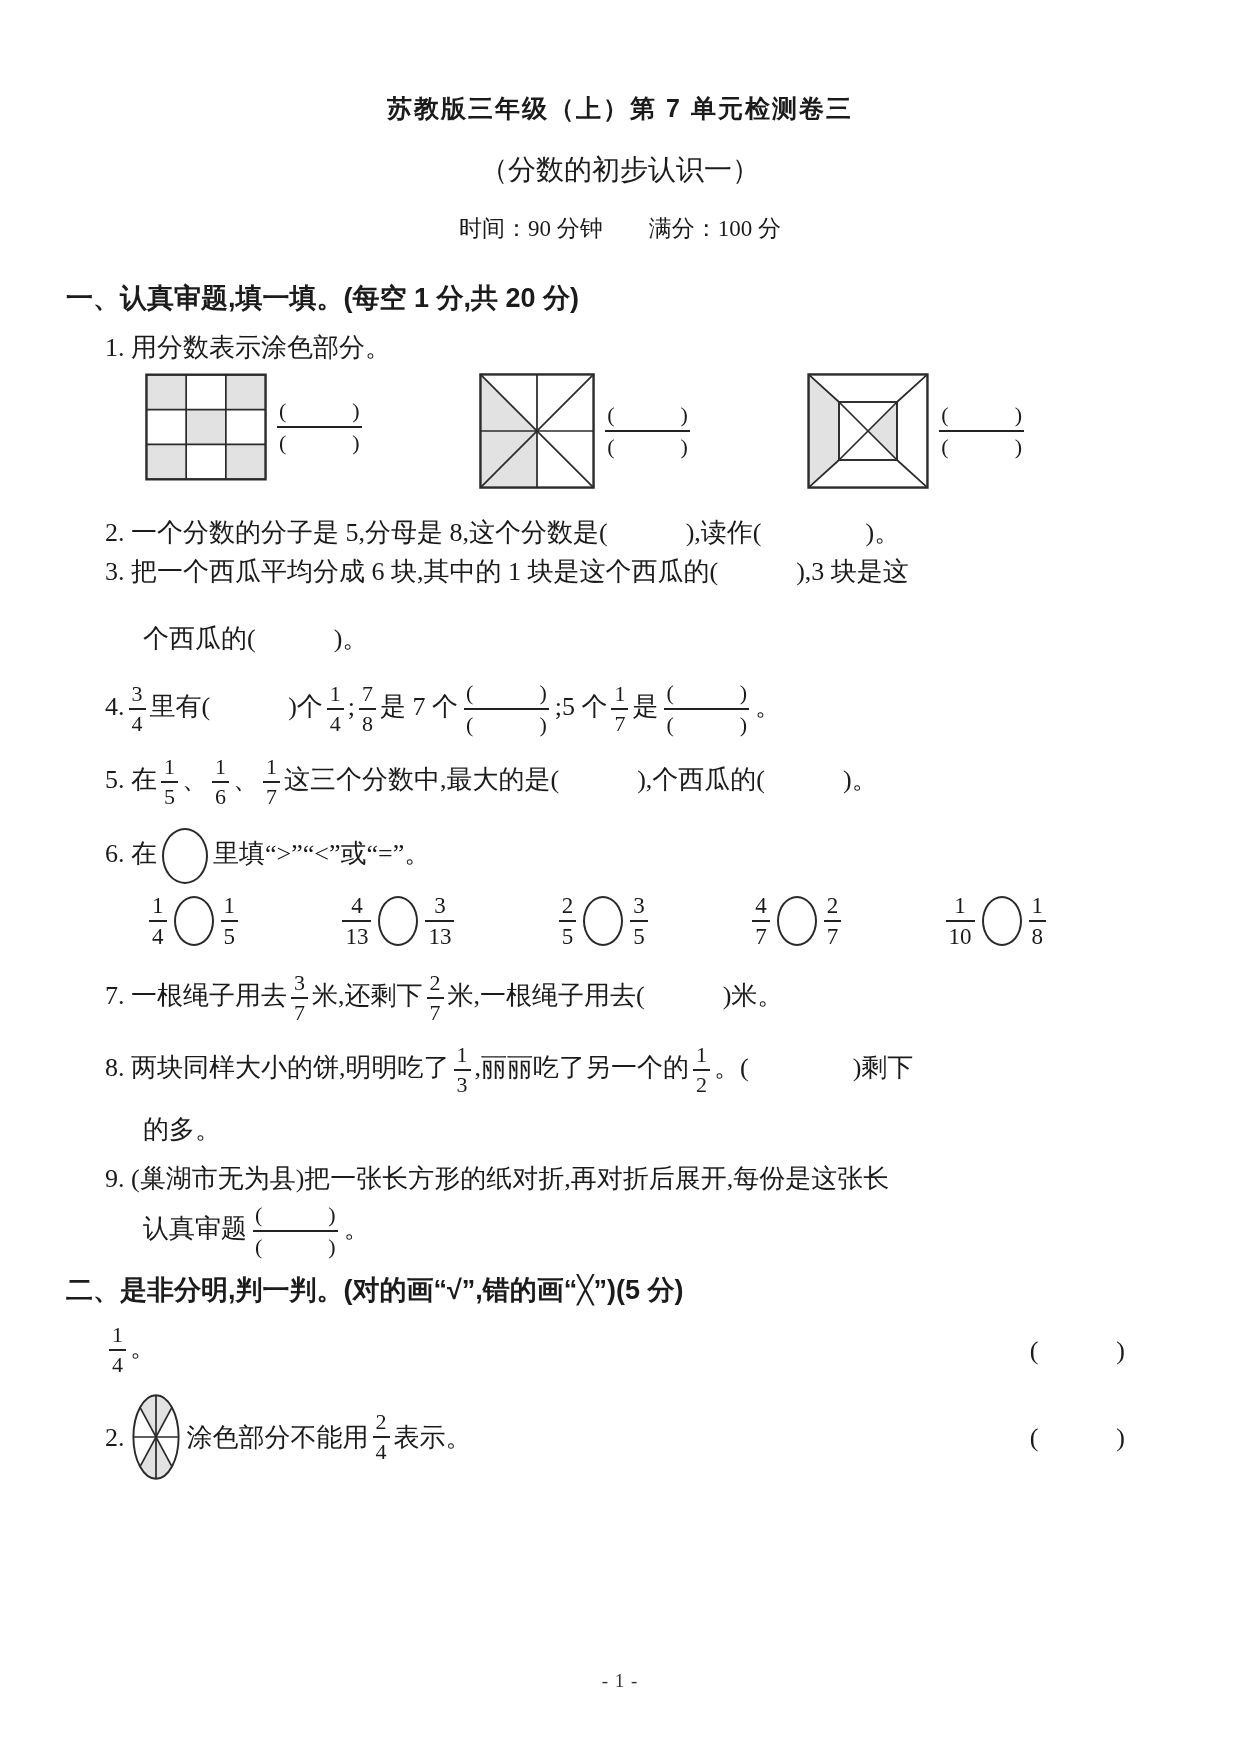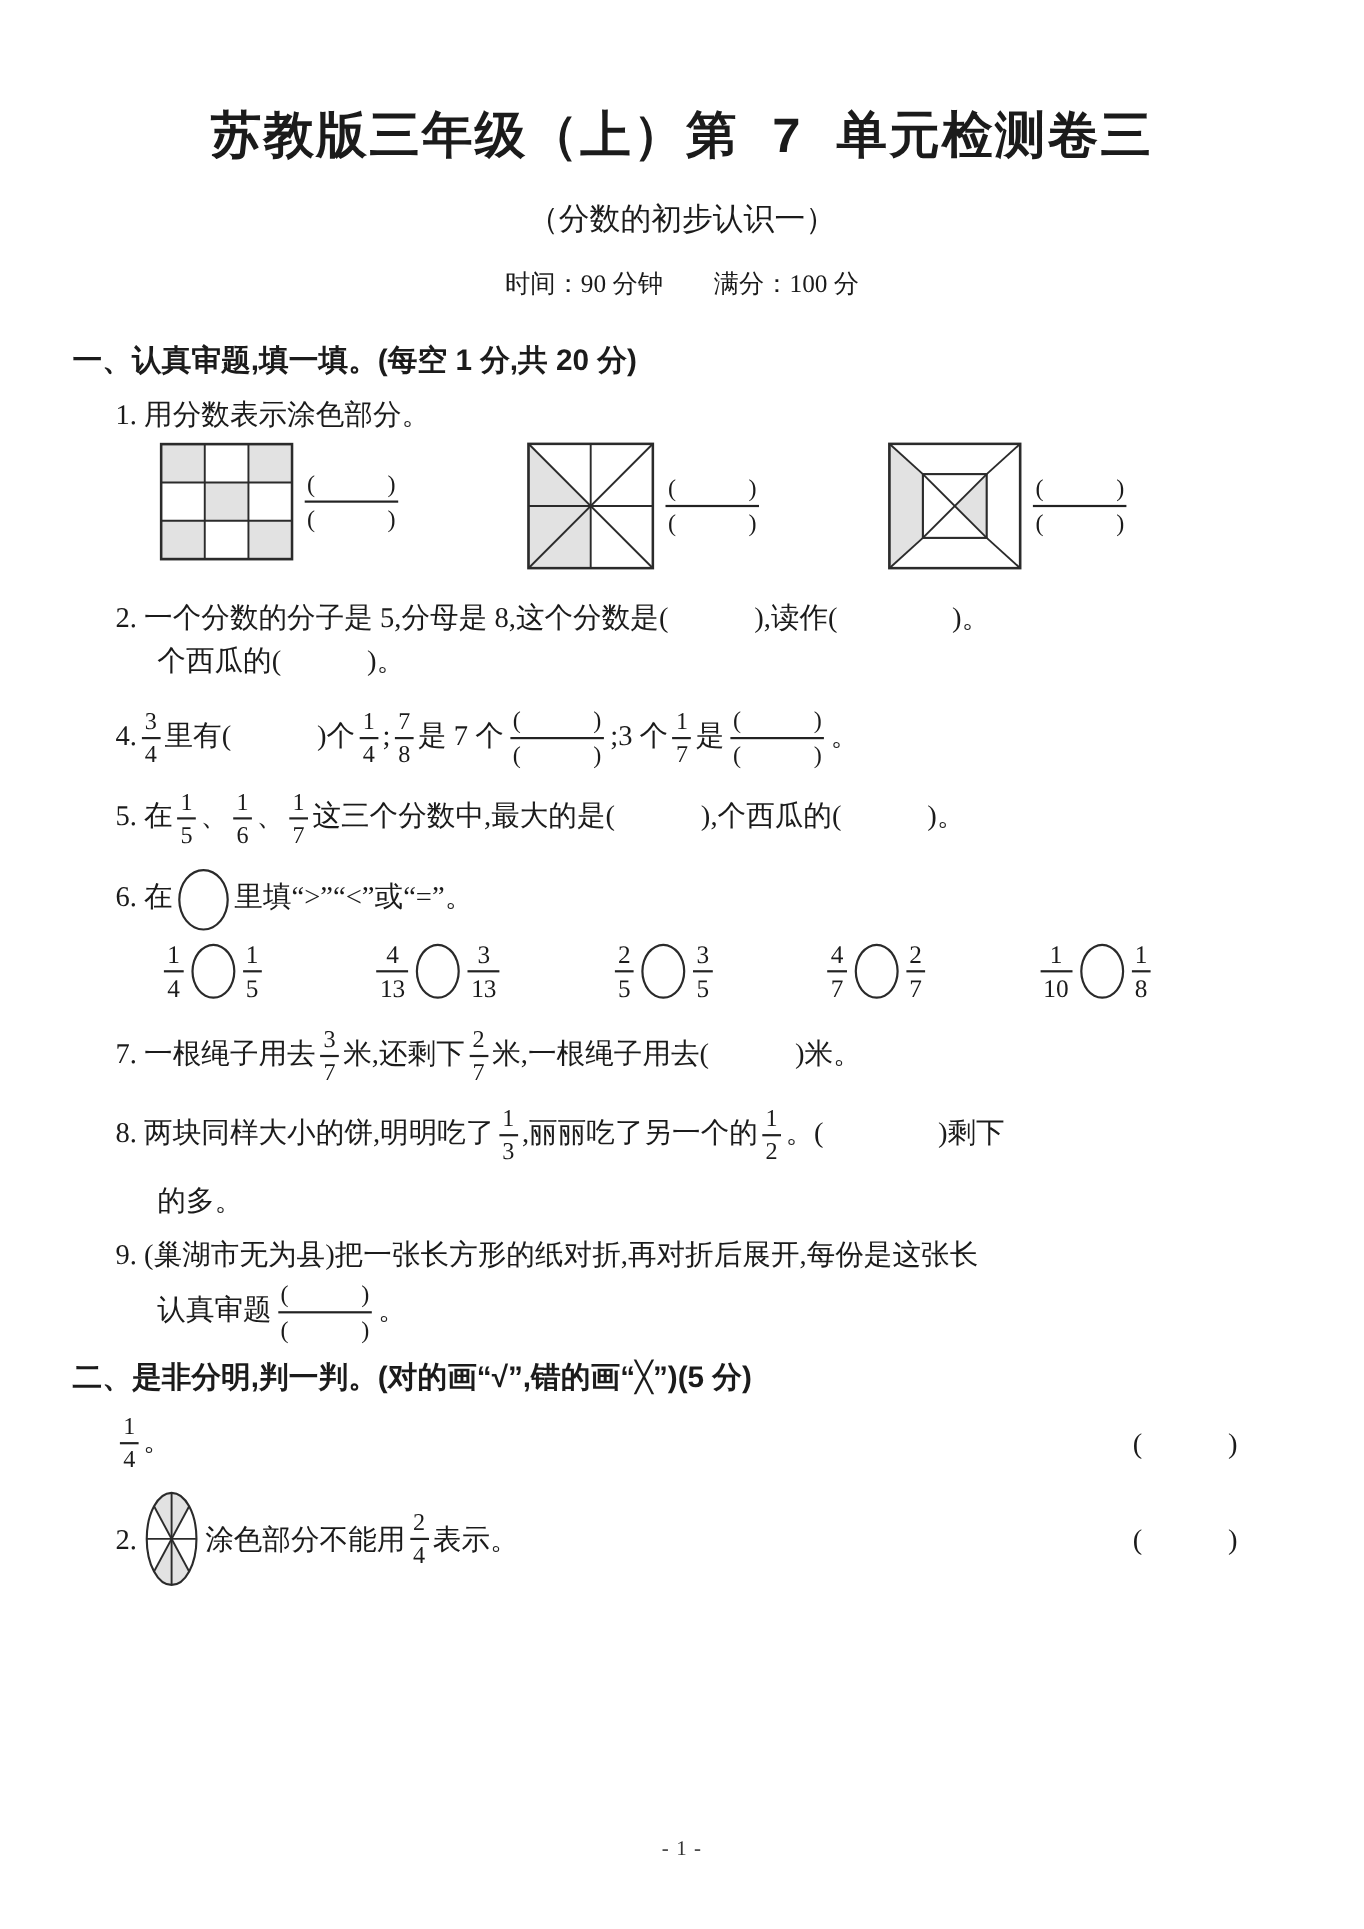--- a/index.html
+++ b/index.html
@@ -1,20 +1,20 @@
 <!DOCTYPE html>
 <html><head>
 <meta charset="utf-8">
 <style>
   html,body{margin:0;padding:0;background:#ffffff;}
   body{width:1240px;height:1754px;position:relative;overflow:hidden;
        font-family:"Liberation Serif","DejaVu Serif",serif;color:#1b1b1b;font-size:26px;}
   .page{padding:92px 60px 0 60px;box-sizing:border-box;}
-  .title{text-align:center;font-family:Liberation Mono, monospace;
-         font-weight:bold;font-size:46px;letter-spacing:2px;margin:0 0 26px 0;}
+  .title{text-align:center;font-family:Liberation Sans, sans-serif;
+         font-weight:bold;font-size:25px;letter-spacing:2px;margin:0 0 26px 0;}
   .subtitle{text-align:center;font-family:"Liberation Sans","DejaVu Sans",sans-serif;
             font-weight:500;font-size:28px;margin:0 0 24px 0;}
   .info{text-align:center;font-size:23px;margin:0 0 36px 0;}
   .info .gap{display:inline-block;width:46px;}
   .sec-header{font-family:"Liberation Sans","DejaVu Sans",sans-serif;font-weight:bold;
               font-size:27px;margin:0 0 12px 6px;}
   .q{margin-left:45px;line-height:1.5;}
   .cont{margin-left:83px;}
   .blank{white-space:pre;}
   
@@ -123,38 +123,41 @@
           <span class="fbn">(            )</span>
           <span class="fbd">(            )</span>
         </span>
     </div>
   </div>
 
   <div class="q mb30">
     <span>2. 一个分数的分子是 5,分母是 8,这个分数是</span><span class="blank">(            )</span><span>,读作</span><span class="blank">(                )</span><span>。</span>
   </div>
 
+  <div class="q mb28">
+    <span>3. 把一个西瓜平均分成 6 块,其中的 1 块是这个西瓜的</span><span class="blank">(            )</span><span>,3 块是这</span>
+  </div>
   <div class="q cont mb24">
     <span>个西瓜的</span><span class="blank">(            )</span><span>。</span>
   </div>
 
   <div class="q mb20">
     <span>4.</span><span class="frac">
         <span class="fn">3</span>
         <span class="fd">4</span>
       </span><span>里有</span><span class="blank">(            )</span><span>个</span><span class="frac">
         <span class="fn">1</span>
         <span class="fd">4</span>
       </span><span>;</span><span class="frac">
         <span class="fn">7</span>
         <span class="fd">8</span>
       </span><span>是 7 个</span><span class="fracblank">
         <span class="fbn">(            )</span>
         <span class="fbd">(            )</span>
-      </span><span>;3 个</span><span class="frac">
+      </span><span>;5 个</span><span class="frac">
         <span class="fn">1</span>
         <span class="fd">7</span>
       </span><span>是</span><span class="fracblank">
         <span class="fbn">(            )</span>
         <span class="fbd">(            )</span>
       </span><span>。</span>
   </div>
 
   <div class="q mb20">
     <span>5. 在</span><span class="frac">

